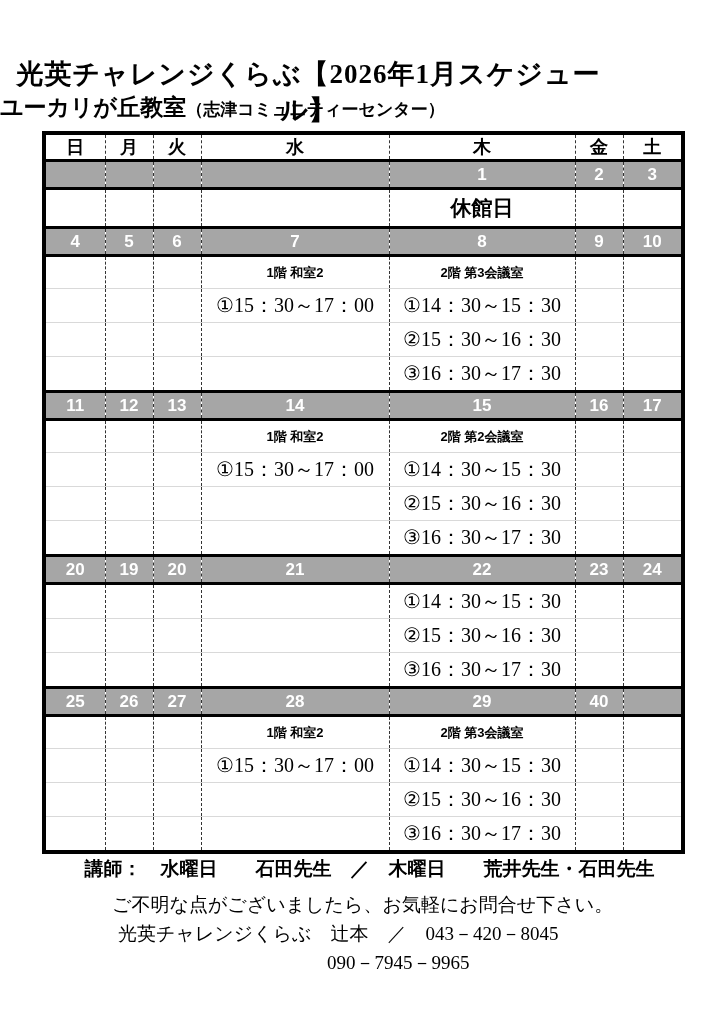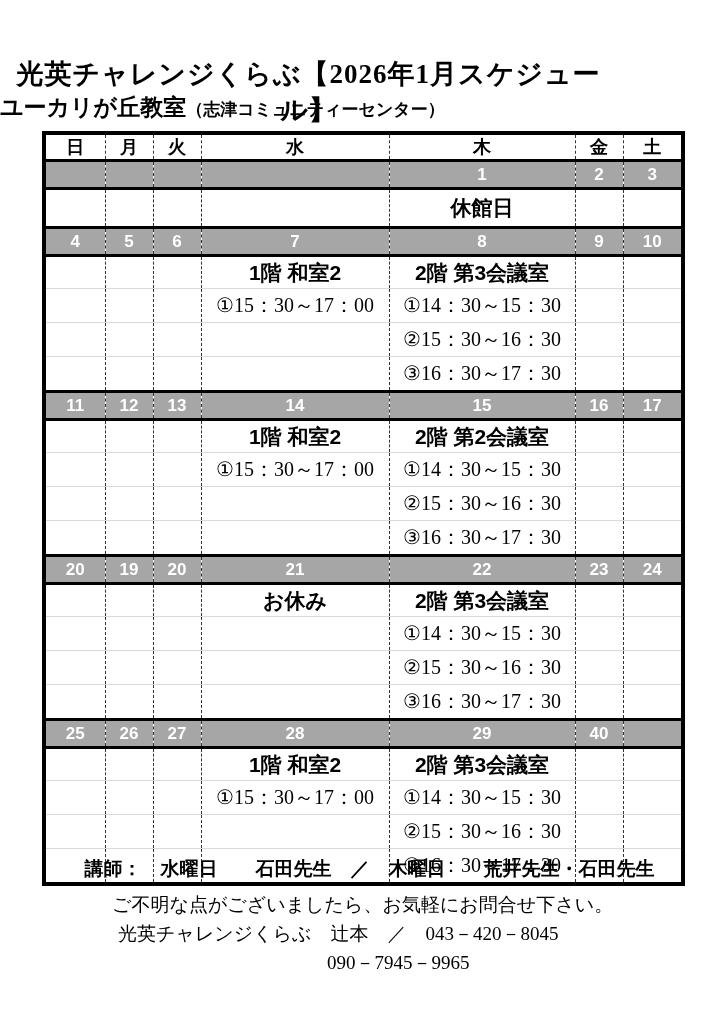--- a/index.html
+++ b/index.html
@@ -77,21 +77,21 @@
     font-weight: bold;
     font-size: 17px;
     text-align: center;
     border-top: 3px solid #000000;
     border-bottom: 3px solid #000000;
   }
   tr.room-row td {
     height: 31px;
     font-family: "Liberation Sans", sans-serif;
     font-weight: bold;
-    font-size: 21px;
+    font-size: 13px;
     text-align: center;
     background: #ffffff;
   }
   tr.room-row.tall td {
     height: 36px;
     font-size: 21px;
   }
   tr.time-row td {
     height: 33px;
     font-family: "Liberation Serif", "DejaVu Serif", serif;
@@ -262,29 +262,20 @@
         </tr>
         <tr class="gray-row">
           <td>20</td>
           <td>19</td>
           <td>20</td>
           <td>21</td>
           <td>22</td>
           <td>23</td>
           <td>24</td>
         </tr>
-        <tr class="room-row">
-          <td></td>
-          <td></td>
-          <td></td>
-          <td>お休み</td>
-          <td>2階 第3会議室</td>
-          <td></td>
-          <td></td>
-        </tr>
         <tr class="time-row">
           <td></td>
           <td></td>
           <td></td>
           <td></td>
           <td>①14：30～15：30</td>
           <td></td>
           <td></td>
         </tr>
         <tr class="time-row">

